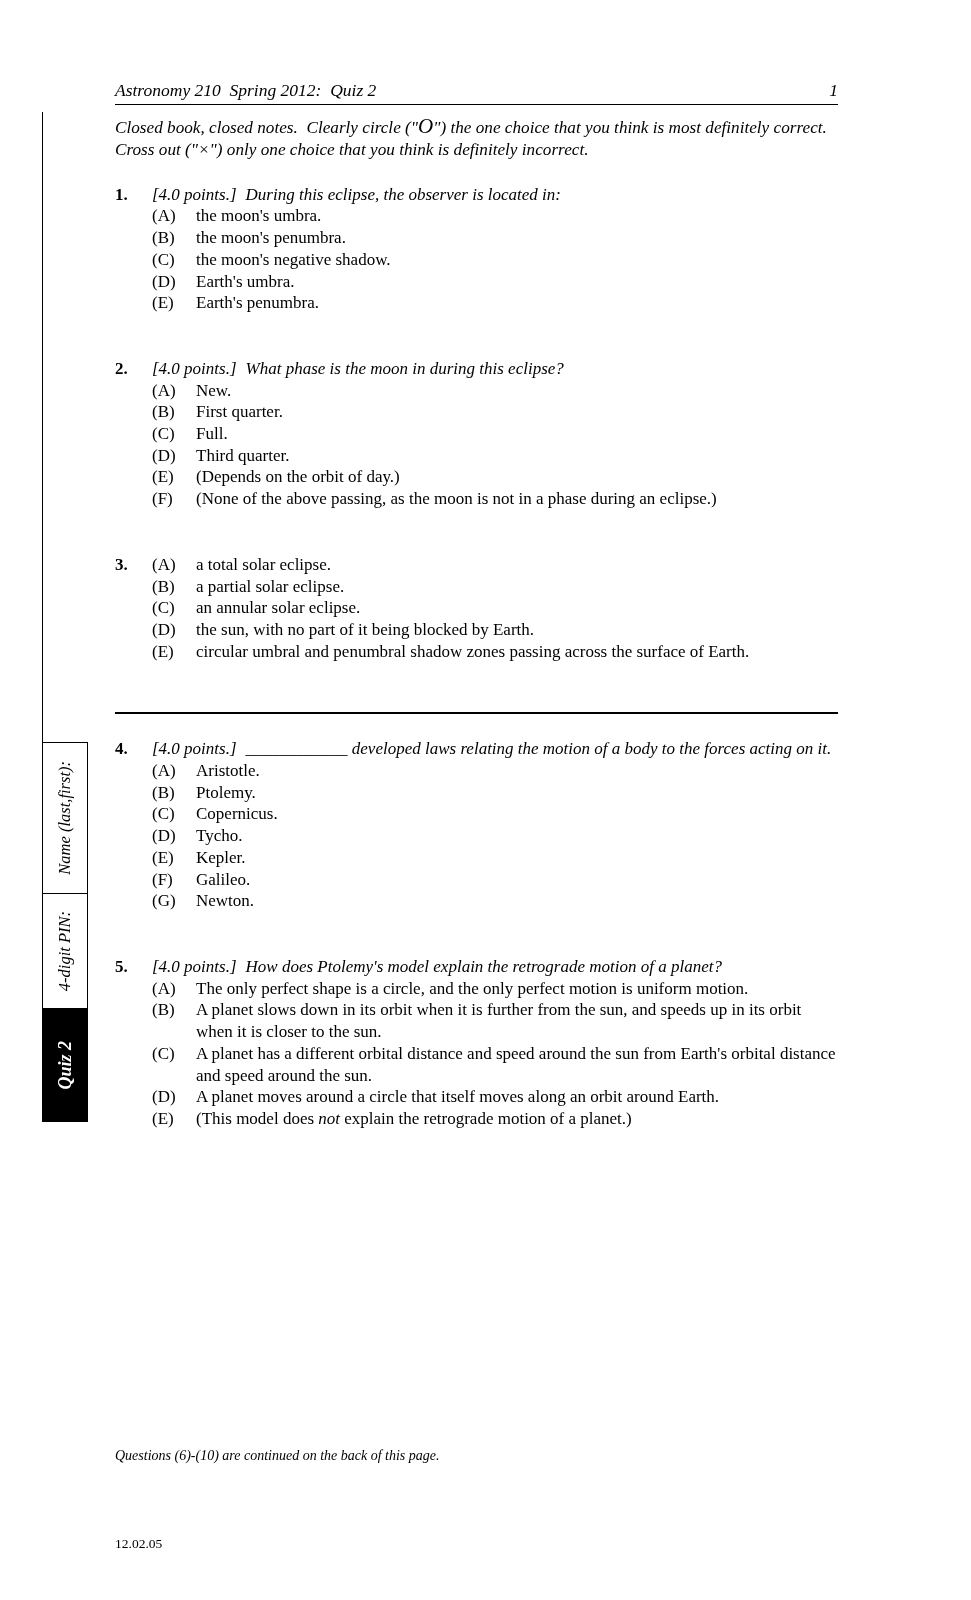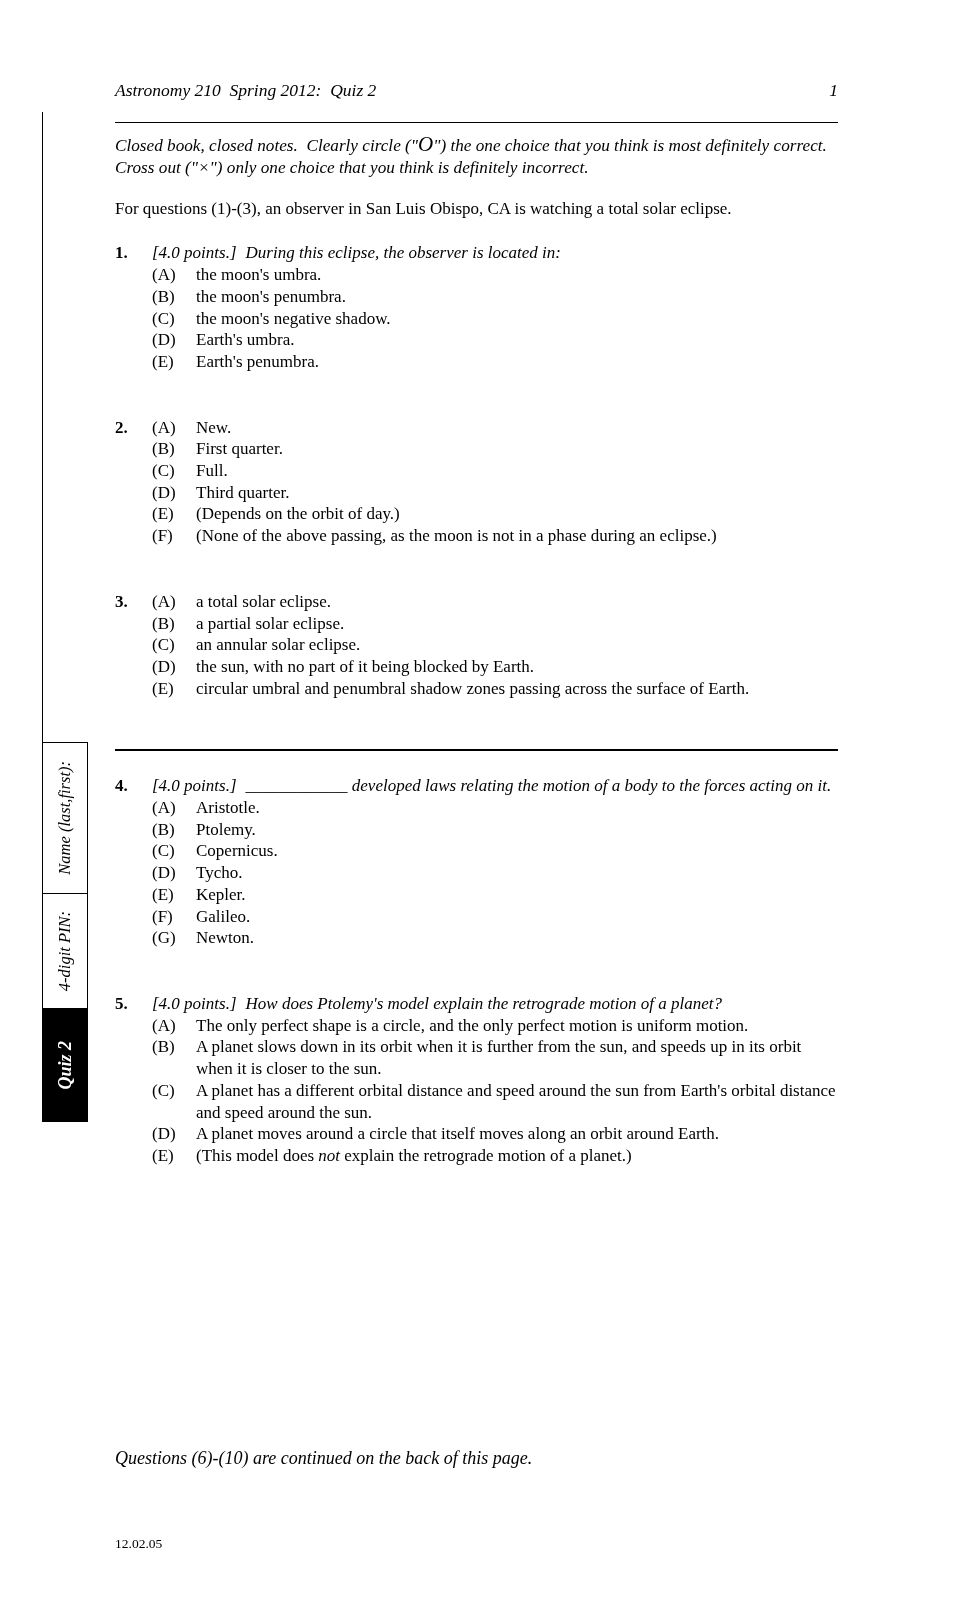--- a/index.html
+++ b/index.html
@@ -63,21 +63,21 @@
     width: 723px;
     font-size: 17px;
     line-height: 21.7px;
   }
   .header {
     display: flex;
     justify-content: space-between;
     align-items: flex-end;
     font-style: italic;
     font-size: 17.5px;
-    padding-bottom: 20px;
+    padding-bottom: 2px;
     border-bottom: 1.6px solid #000;
     white-space: pre-wrap;
   }
   .instructions {
     margin-top: 11px;
     font-style: italic;
     font-size: 17.2px;
     line-height: 22px;
     white-space: pre-wrap;
   }
@@ -111,21 +111,21 @@
     border-top: 2px solid #000;
     width: 100%;
     height: 0;
   }
 
   .footer-note {
     position: absolute;
     left: 115px;
     top: 1448px;
     font-style: italic;
-    font-size: 18px;
+    font-size: 14px;
   }
   .version {
     position: absolute;
     left: 115px;
     top: 1490px;
     font-size: 13.5px;
     margin-top: 46px;
   }
 </style>
 </head>
@@ -148,21 +148,20 @@
 
   <div class="content">
 
     <div class="header">
       <span>Astronomy 210  Spring 2012:  Quiz 2</span>
       <span>1</span>
     </div>
 
     <div class="instructions"><span>Closed book, closed notes.  Clearly circle ("</span><span class="circle-sym">O</span><span>") the one choice that you think is most definitely correct.  Cross out ("</span><span class="cross-sym">×</span><span>") only one choice that you think is definitely incorrect.</span></div>
 
-    <div class="preamble">For questions (1)-(3), an observer in San Luis Obispo, CA is watching a total solar eclipse.</div>
 
     <div class="question q1">
       <div class="qnum">1.</div>
       <div class="qbody">
         <div class="qtext"><span class="qpoints">[4.0 points.]</span><span>During this eclipse, the observer is located in:</span></div>
         <div class="choices">
           <div class="choice">
               <span class="clabel">(A)</span>
               <span class="ctext">the moon's umbra.</span>
             </div>
@@ -182,20 +181,21 @@
               <span class="clabel">(E)</span>
               <span class="ctext">Earth's penumbra.</span>
             </div>
         </div>
       </div>
     </div>
 
     <div class="question q2">
       <div class="qnum">2.</div>
       <div class="qbody">
+        <div class="qtext"><span class="qpoints">[4.0 points.]</span><span>What phase is the moon in during this eclipse?</span></div>
         <div class="choices">
           <div class="choice">
               <span class="clabel">(A)</span>
               <span class="ctext">New.</span>
             </div>
           <div class="choice">
               <span class="clabel">(B)</span>
               <span class="ctext">First quarter.</span>
             </div>
           <div class="choice">

